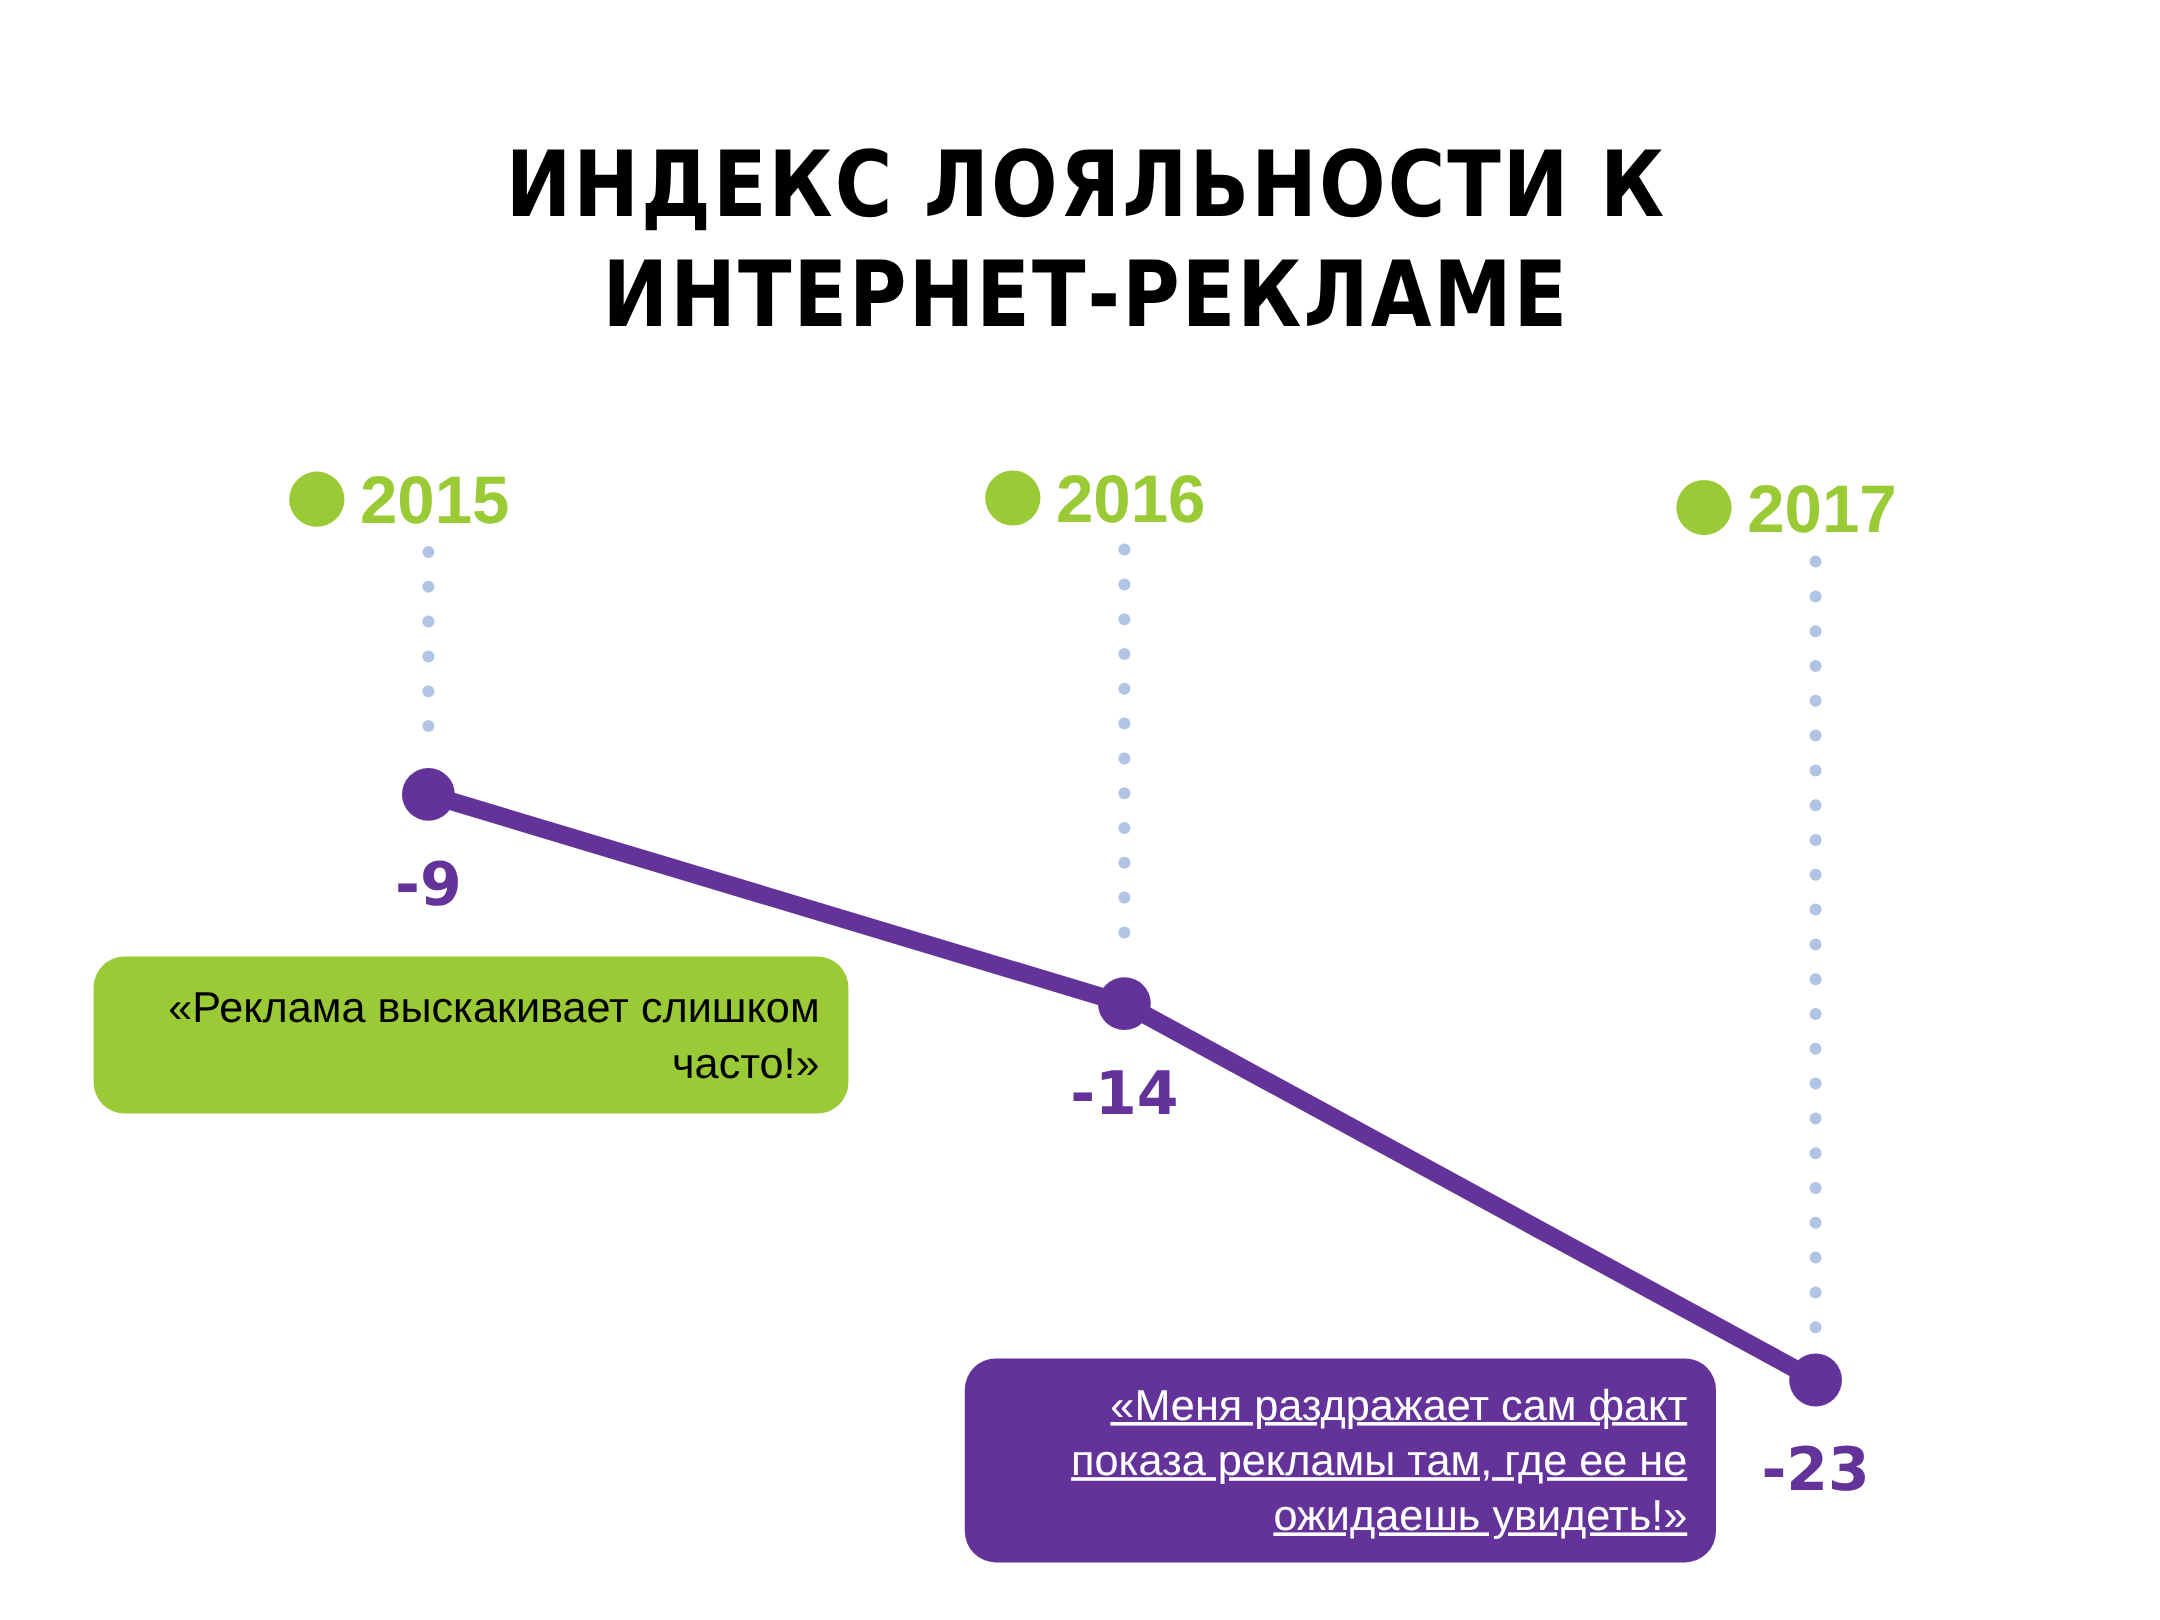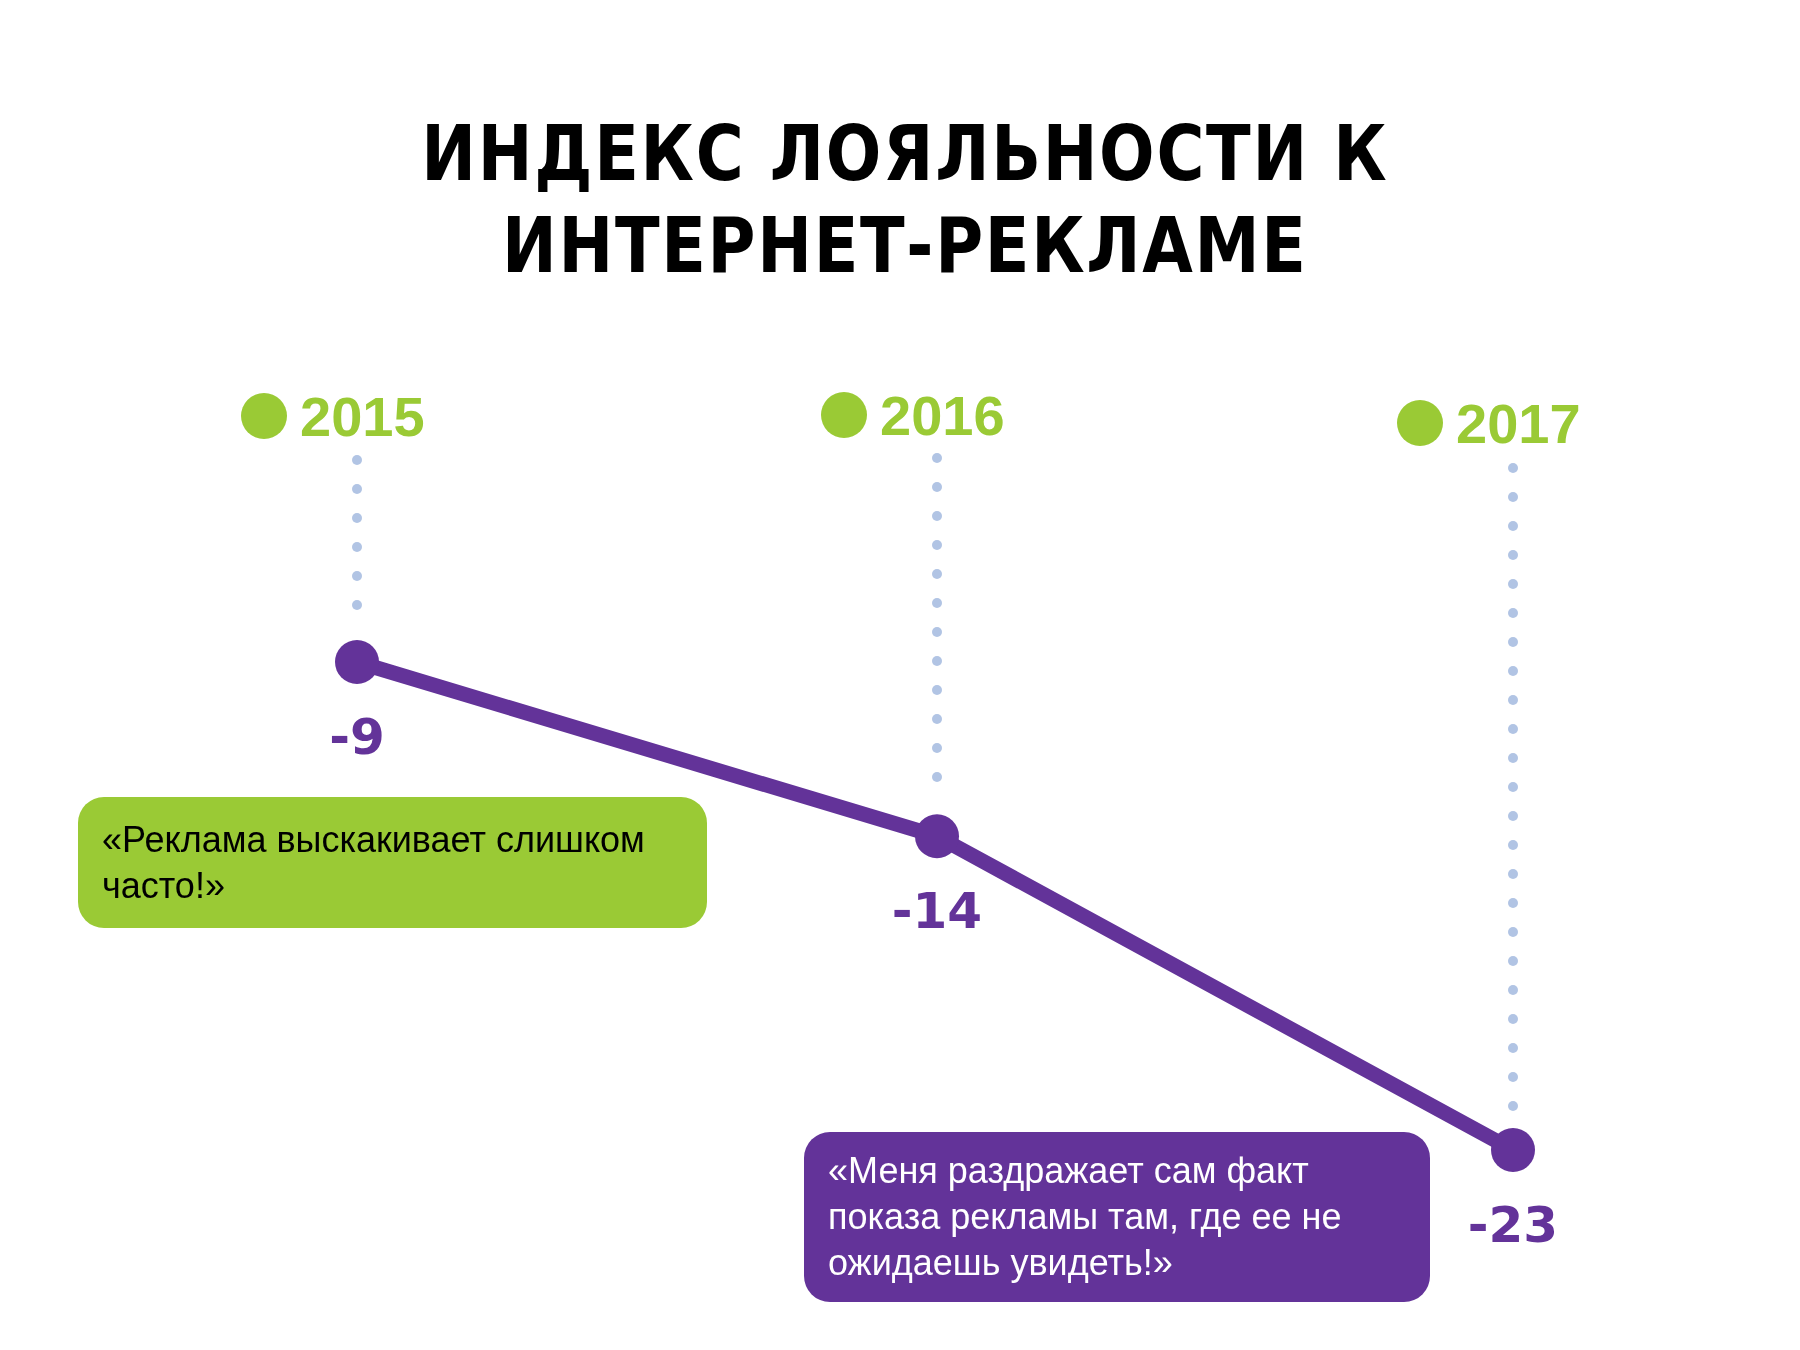--- a/index.html
+++ b/index.html
@@ -5,23 +5,23 @@
   html, body { margin:0; padding:0; background:#ffffff; }
   body { width:1800px; height:1350px; position:relative; overflow:hidden; font-family:"Liberation Sans", sans-serif; }
   .title { position:absolute; left:0; width:1800px; text-align:center; top:108px; margin:0;
            font-family:"DejaVu Sans", sans-serif; font-weight:bold; font-size:76px; line-height:92px;
            color:#000; letter-spacing:2px; transform:scaleX(0.86); transform-origin:935px 0; }
   .title span { display:block; }
   svg#chart { position:absolute; left:0; top:0; }
   .year-label { font-family:"Liberation Sans", sans-serif; font-weight:bold; font-size:56px; }
   .value-label { font-family:"DejaVu Sans", sans-serif; font-weight:bold; font-size:50px; }
   .quote { position:absolute; border-radius:26px; display:flex; align-items:center; justify-content:center;
-           text-align:left; font-family:"Liberation Sans", sans-serif; font-size:36px; line-height:46px; box-sizing:border-box; padding:0 24px; }
+           text-align:right; font-family:"Liberation Sans", sans-serif; font-size:36px; line-height:46px; box-sizing:border-box; padding:0 24px; }
   .quote-green { left:78px; top:797px; width:629px; height:131px; background:#9aca35; color:#000; }
-  .quote-purple { left:804px; top:1132px; width:626px; height:170px; background:#633399; color:#fff; }
+  .quote-purple { left:804px; top:1132px; width:626px; height:170px; background:#633399; color:#fff;text-decoration:underline; }
 </style>
 </head>
 <body>
 
 <h1 class="title">
   <span>ИНДЕКС ЛОЯЛЬНОСТИ К</span>
   <span>ИНТЕРНЕТ-РЕКЛАМЕ</span>
 </h1>
 
 <svg id="chart" width="1800" height="1350">

